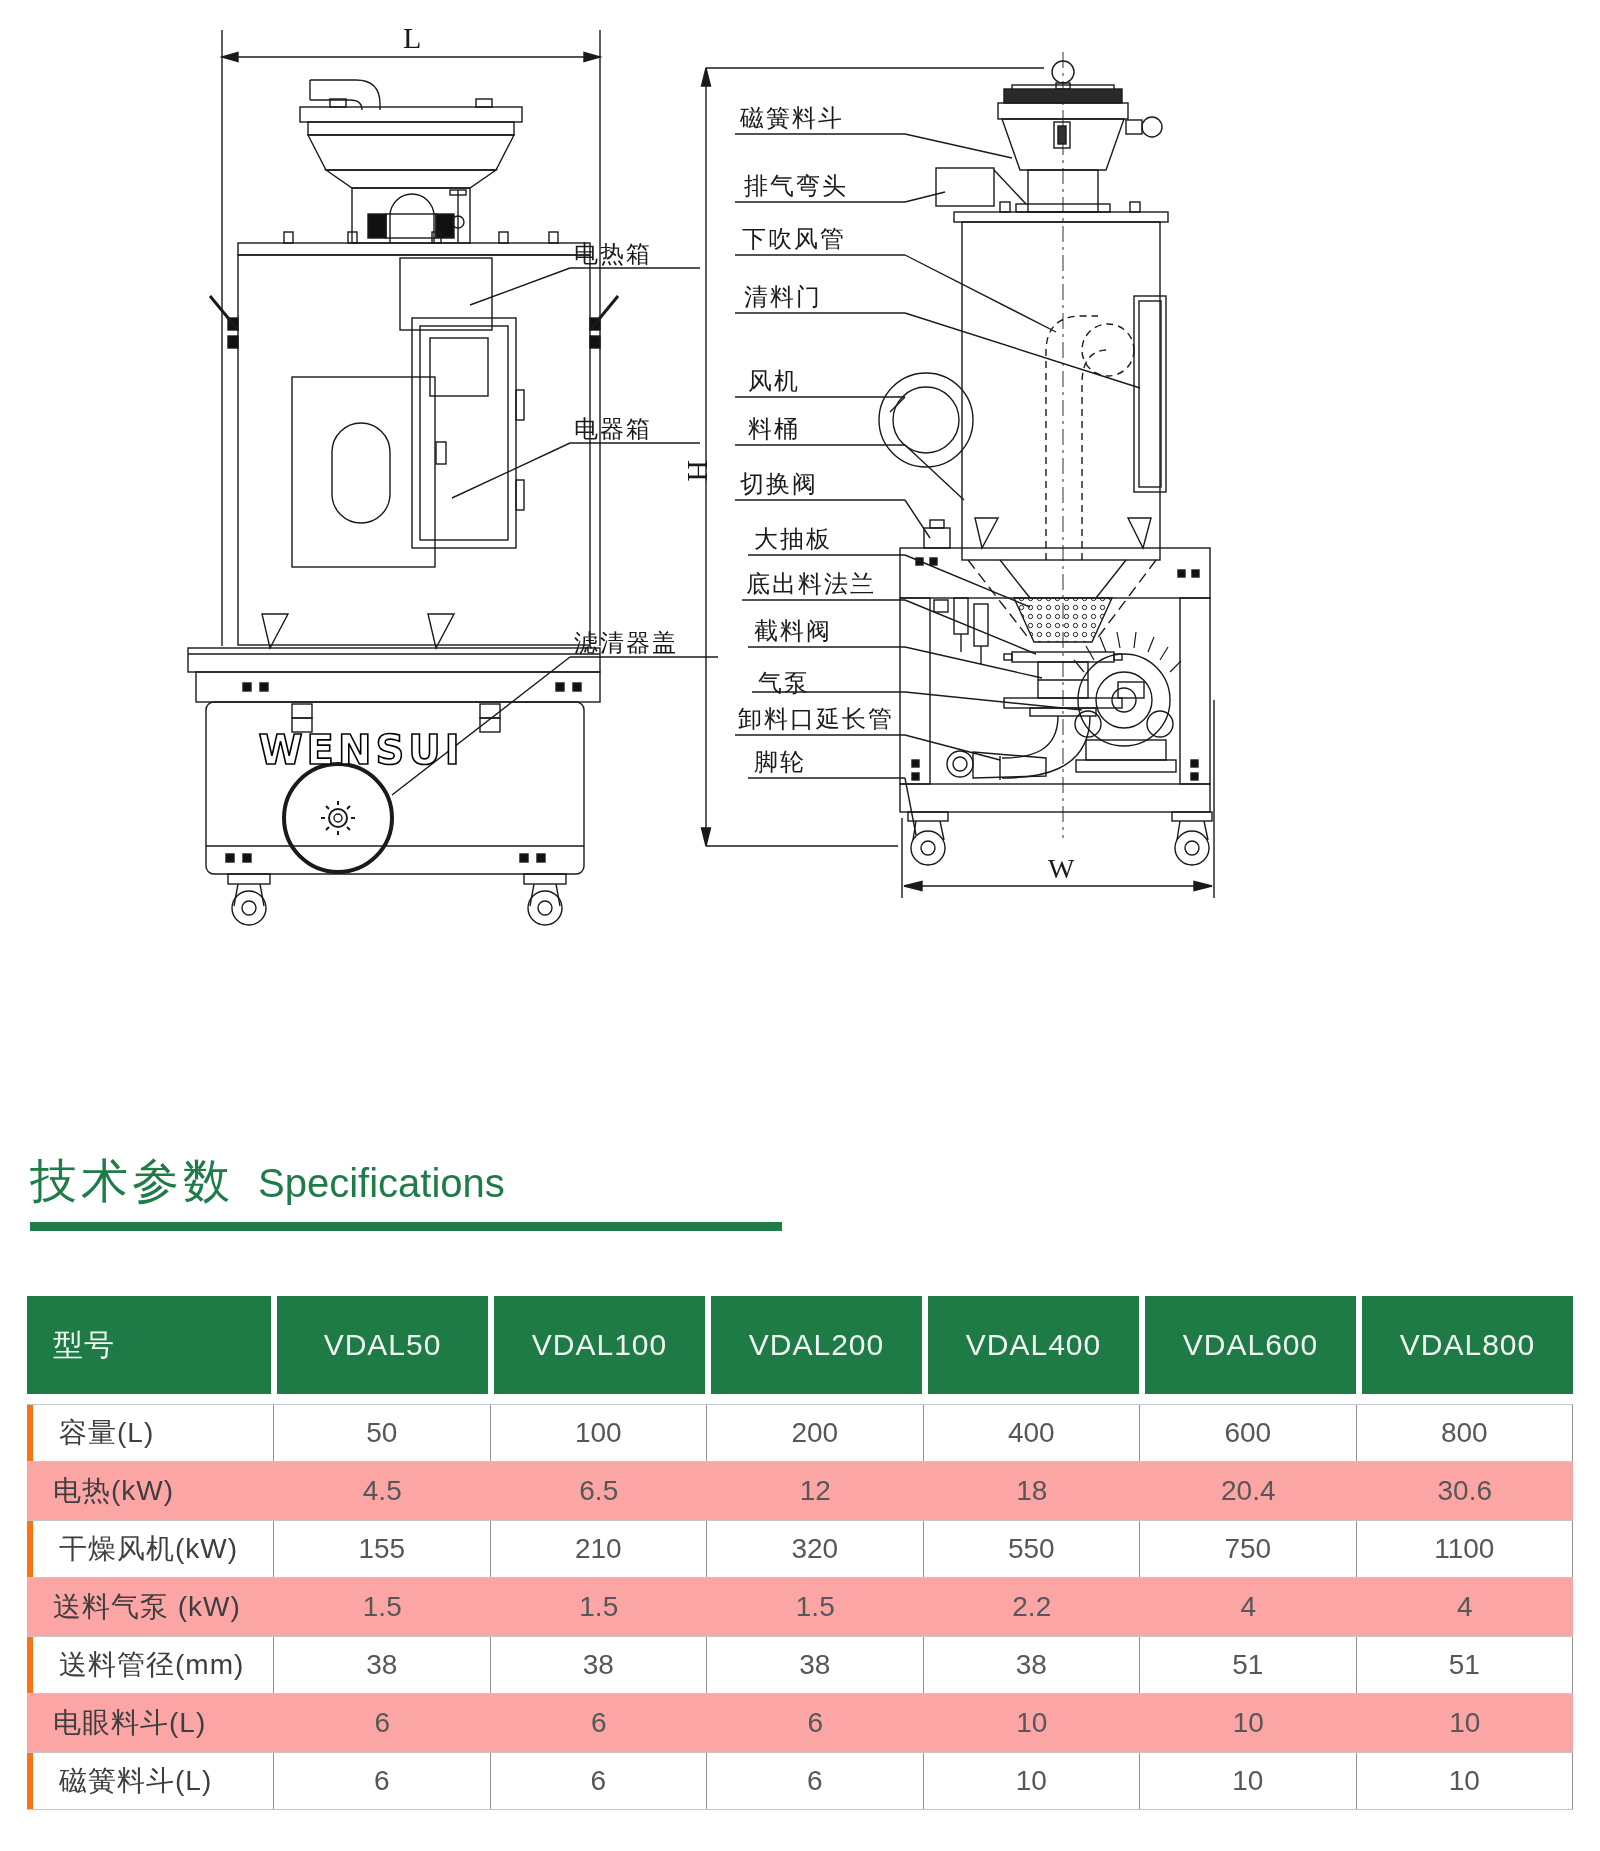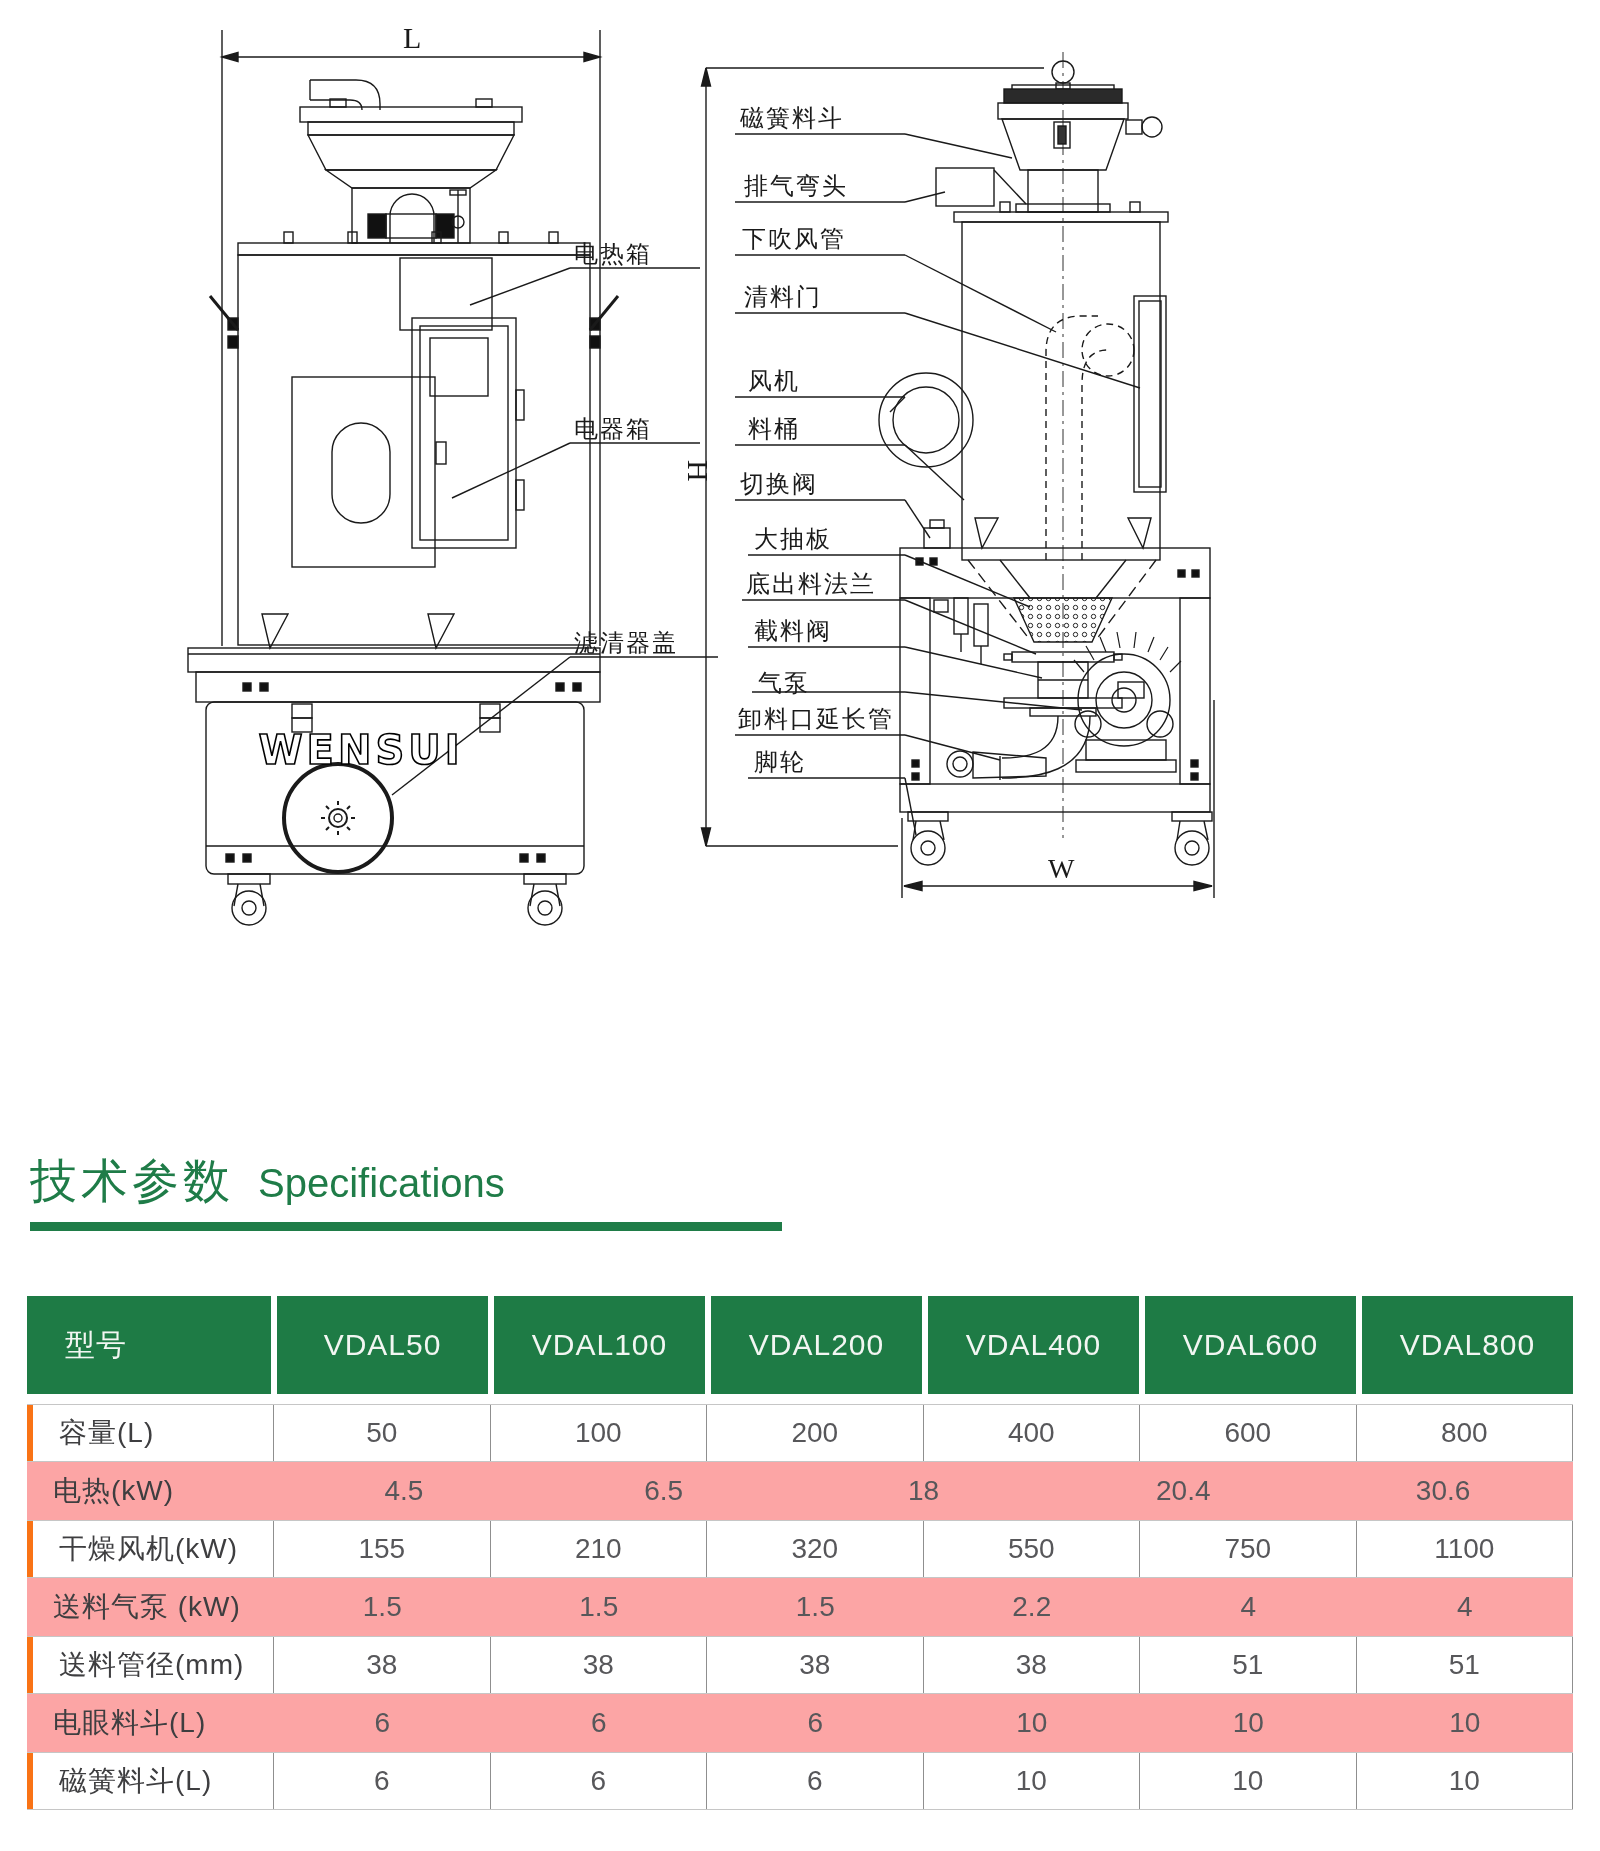--- a/index.html
+++ b/index.html
@@ -8,21 +8,21 @@
   .drawing-area{position:absolute;left:0;top:0;width:1600px;height:1000px}
   .drawing-area svg{position:absolute;left:0;top:0}
   .callout{position:absolute;font-size:24px;color:#1a1a1a;letter-spacing:2px;white-space:nowrap;font-family:"Liberation Serif","DejaVu Serif",serif}
   .title-block{position:absolute;left:30px;top:1150px;white-space:nowrap}
   .title-zh{font-size:47px;color:#1f7c48;font-weight:400;letter-spacing:4px}
   .title-en{font-size:40px;color:#1f7c48;font-weight:400;margin-left:24px}
   .title-bar{position:absolute;left:30px;top:1222px;width:752px;height:9px;background:#1f7c48}
   .spec-table{position:absolute;left:27px;top:1296px;width:1546px}
   .thead{display:flex;gap:6px;height:98px}
   .hcell{background:#1e7b45;color:#f2f6f2;display:flex;align-items:center;justify-content:center;font-size:30px;flex:1;letter-spacing:1px}
-  .hcell.labelcol{flex:0 0 244px;justify-content:flex-start;padding-left:38px}
+  .hcell.labelcol{flex:0 0 244px;justify-content:flex-start;padding-left:26px}
   .tbody{margin-top:10px}
   .trow{display:flex;height:58px}
   .cell{flex:1;display:flex;align-items:center;justify-content:center;font-size:28px;color:#57575a}
   .cell.labelcol{flex:0 0 247px;justify-content:flex-start;padding-left:26px;color:#3e3e40;letter-spacing:1px}
   .trow.light{background:#ffffff;border-top:1px solid #c6c6c6;border-bottom:1px solid #c6c6c6}
   .trow.light .cell{border-right:1px solid #8f8f8f}
   .trow.light .cell:first-child{border-left:6px solid #f97316}
   .trow.dark{background:#fca5a5}
 </style>
 </head>
@@ -321,20 +321,21 @@
       <div class="cell">100</div>
       <div class="cell">200</div>
       <div class="cell">400</div>
       <div class="cell">600</div>
       <div class="cell">800</div>
     </div>
     <div class="trow dark">
       <div class="cell labelcol">电热(kW)</div>
       <div class="cell">4.5</div>
       <div class="cell">6.5</div>
+      <div class="cell">12</div>
       <div class="cell">18</div>
       <div class="cell">20.4</div>
       <div class="cell">30.6</div>
     </div>
     <div class="trow light">
       <div class="cell labelcol">干燥风机(kW)</div>
       <div class="cell">155</div>
       <div class="cell">210</div>
       <div class="cell">320</div>
       <div class="cell">550</div>

